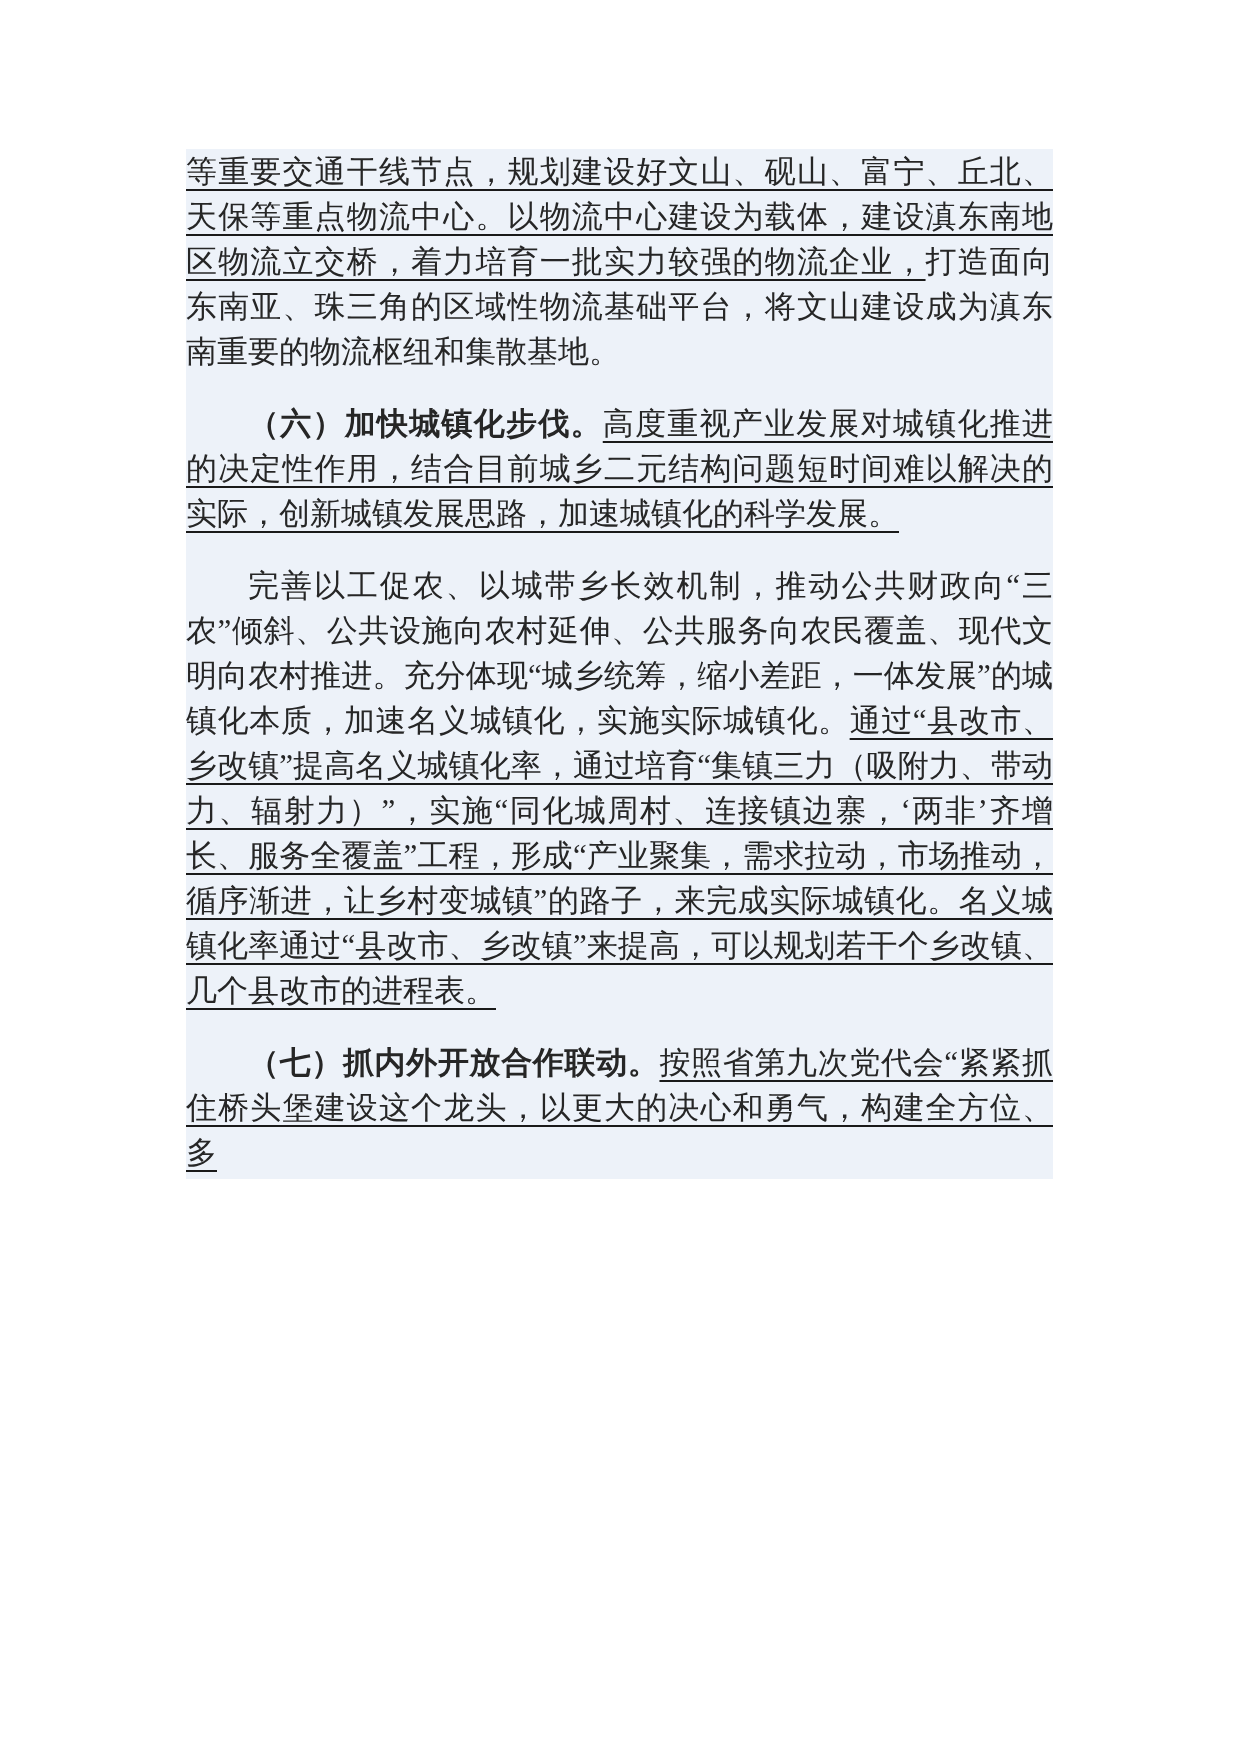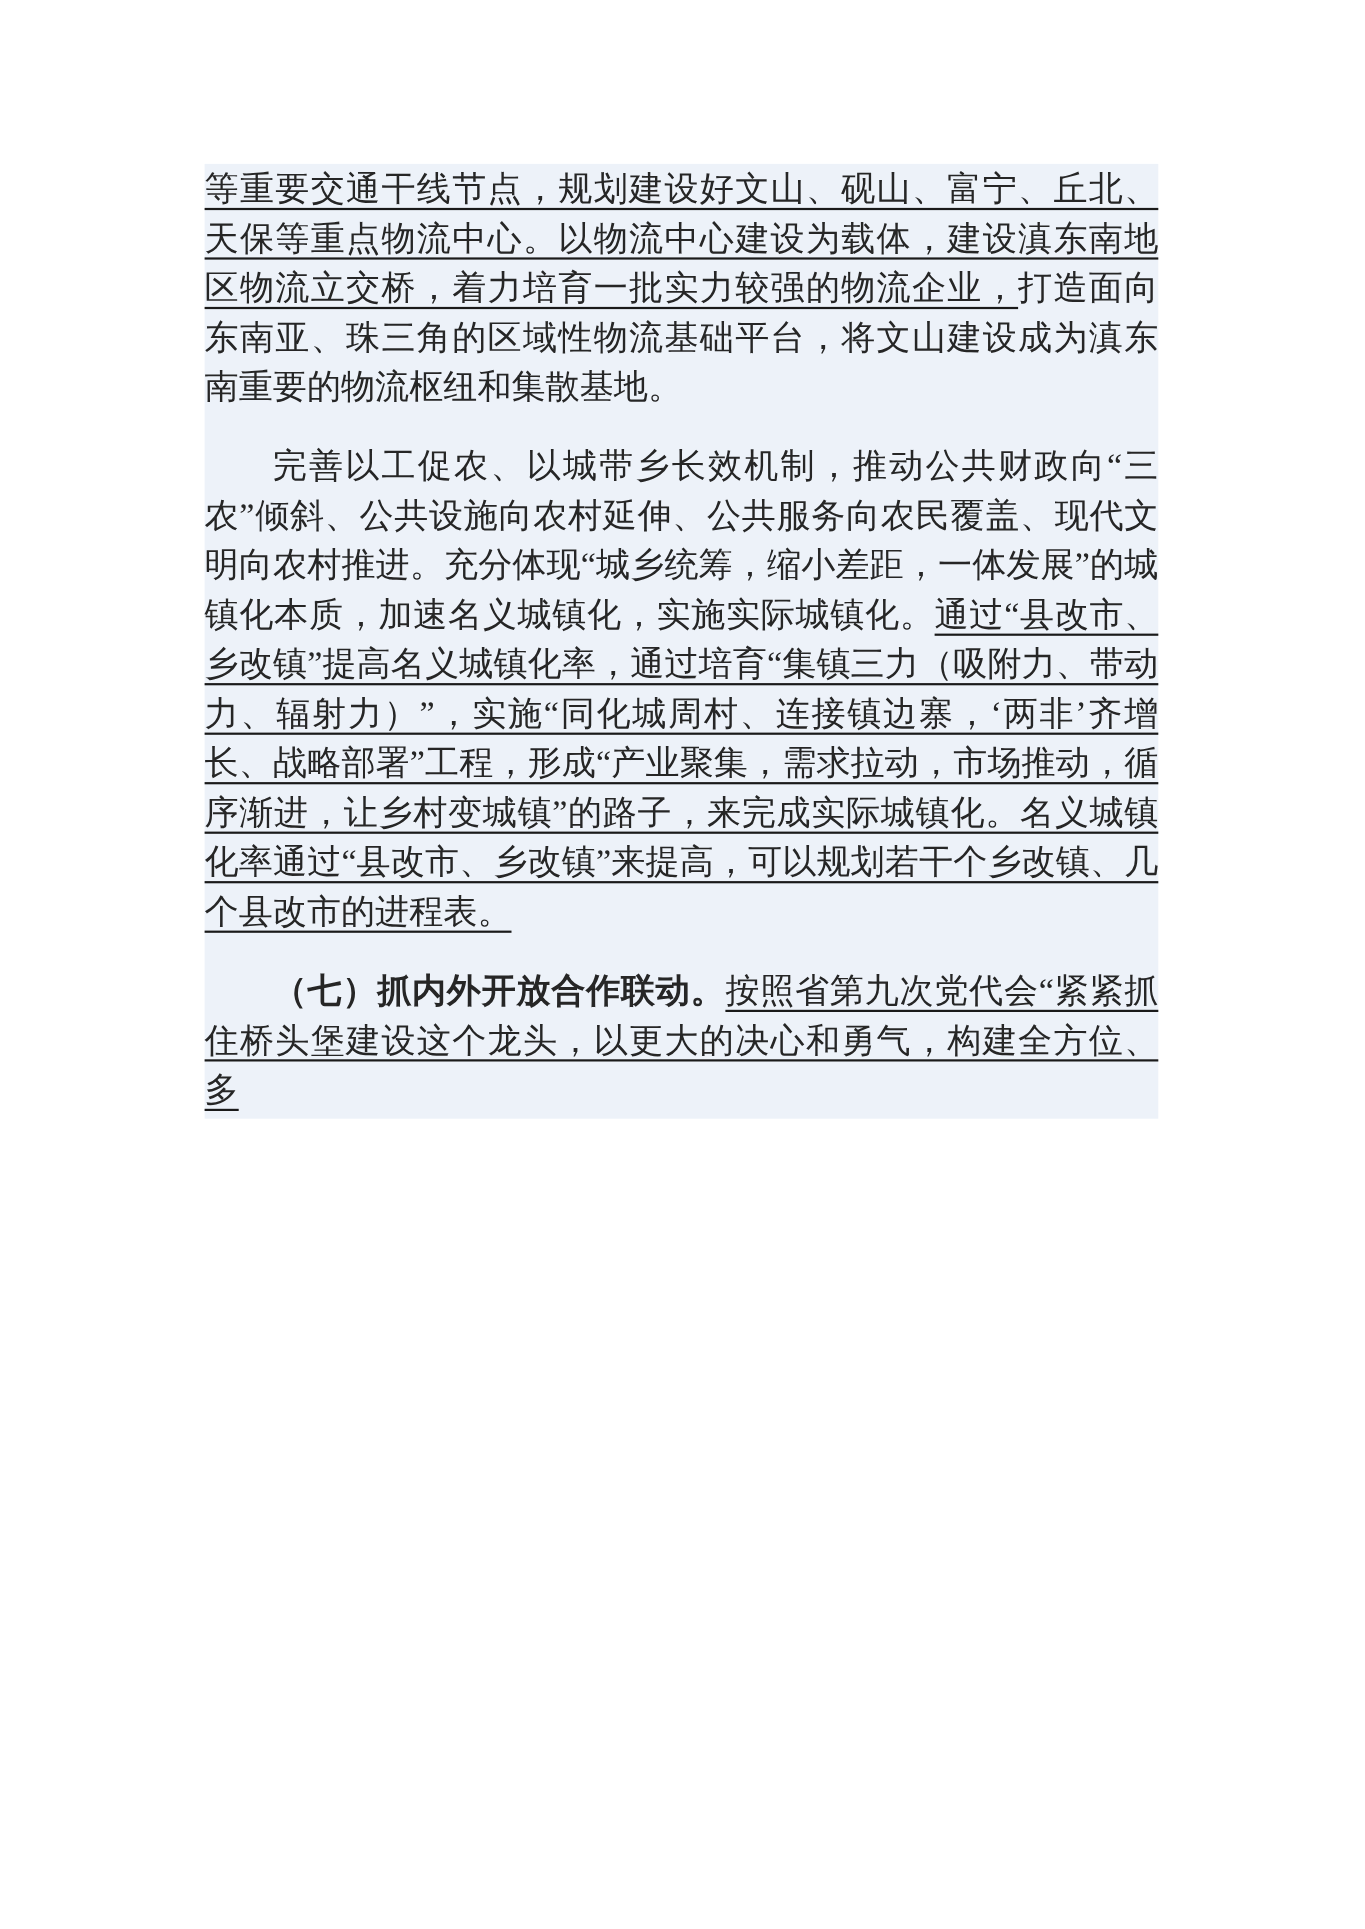--- a/index.html
+++ b/index.html
@@ -44,16 +44,17 @@
     text-underline-offset: 7px;
     text-decoration-color: #1a1a1a;
   }
 </style>
 </head>
 <body>
 
 <div class="page" style="background: rgb(255, 255, 255); border-radius: 10px;">
   <div class="text-block" style="background: rgb(237, 242, 249); color: rgb(38, 38, 38);">
       <p class="para"><span class="run-u">等重要交通干线节点，规划建设好文山、砚山、富宁、丘北、天保等重点物流中心。以物流中心建设为载体，建设滇东南地区物流立交桥，着力培育一批实力较强的物流企业，</span><span class="">打造面向东南亚、珠三角的区域性物流基础平台，将文山建设成为滇东南重要的物流枢纽和集散基地。</span></p>
-      <p class="para indent"><span class="">完善以工促农、以城带乡长效机制，推动公共财政向“三农”倾斜、公共设施向农村延伸、公共服务向农民覆盖、现代文明向农村推进。充分体现“城乡统筹，缩小差距，一体发展”的城镇化本质，加速名义城镇化，实施实际城镇化。</span><span class="run-u">通过“县改市、乡改镇”提高名义城镇化率，通过培育“集镇三力（吸附力、带动力、辐射力）”，实施“同化城周村、连接镇边寨，‘两非’齐增长、战略部署”工程，形成“产业聚集，需求拉动，市场推动，循序渐进，让乡村变城镇”的路子，来完成实际城镇化。名义城镇化率通过“县改市、乡改镇”来提高，可以规划若干个乡改镇、几个县改市的进程表。</span></p>
+      <p class="para indent"><span class="run-b ">（六）加快城镇化步伐。</span><span class="run-u">高度重视产业发展对城镇化推进的决定性作用，结合目前城乡二元结构问题短时间难以解决的实际，创新城镇发展思路，加速城镇化的科学发展。</span></p>
+      <p class="para indent"><span class="">完善以工促农、以城带乡长效机制，推动公共财政向“三农”倾斜、公共设施向农村延伸、公共服务向农民覆盖、现代文明向农村推进。充分体现“城乡统筹，缩小差距，一体发展”的城镇化本质，加速名义城镇化，实施实际城镇化。</span><span class="run-u">通过“县改市、乡改镇”提高名义城镇化率，通过培育“集镇三力（吸附力、带动力、辐射力）”，实施“同化城周村、连接镇边寨，‘两非’齐增长、服务全覆盖”工程，形成“产业聚集，需求拉动，市场推动，循序渐进，让乡村变城镇”的路子，来完成实际城镇化。名义城镇化率通过“县改市、乡改镇”来提高，可以规划若干个乡改镇、几个县改市的进程表。</span></p>
       <p class="para indent"><span class="run-b ">（七）抓内外开放合作联动。</span><span class="run-u">按照省第九次党代会“紧紧抓住桥头堡建设这个龙头，以更大的决心和勇气，构建全方位、多</span></p>
     </div>
 </div>
 
 </body></html>

